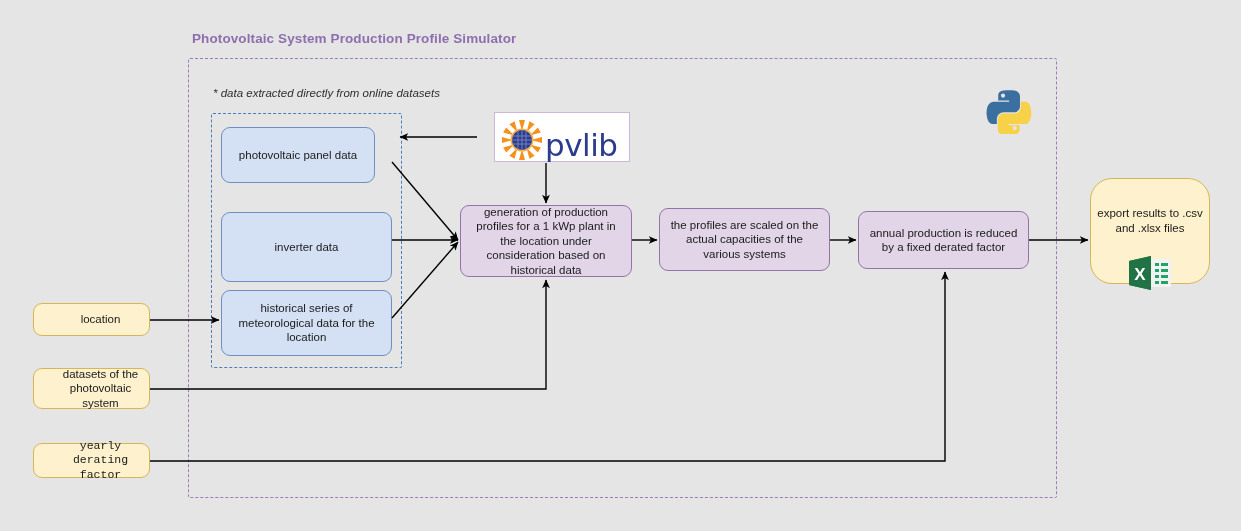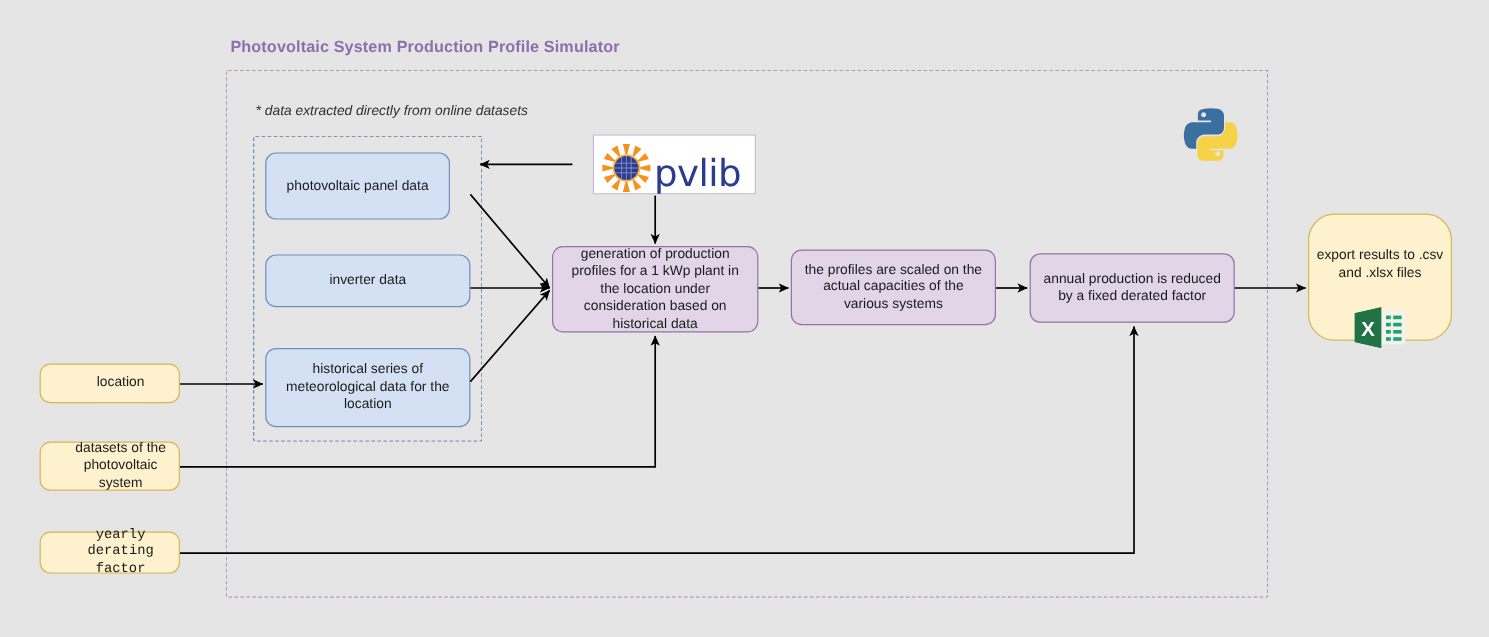--- a/index.html
+++ b/index.html
@@ -143,21 +143,21 @@
   <div class="abs" id="outer-boundary"></div>
 
   <div class="abs" id="footnote">* data extracted directly from online datasets</div>
 
   <div class="abs" id="inner-boundary"></div>
 
   <div class="abs node node-blue" style="left:221px;top:127px;width:154px;height:56px;">
     <span>photovoltaic panel data</span>
   </div>
 
-  <div class="abs node node-blue" style="left:221px;top:212px;width:171px;height:44px;">
+  <div class="abs node node-blue" style="left:221px;top:212px;width:171px;height:70px;">
     <span>inverter data</span>
   </div>
 
   <div class="abs node node-blue" style="left:221px;top:290px;width:171px;height:66px;">
     <span>historical series of meteorological data for the location</span>
   </div>
 
   <div class="abs node node-yellow" style="left:33px;top:303px;width:117px;height:33px;">
     <span>location</span>
   </div>

